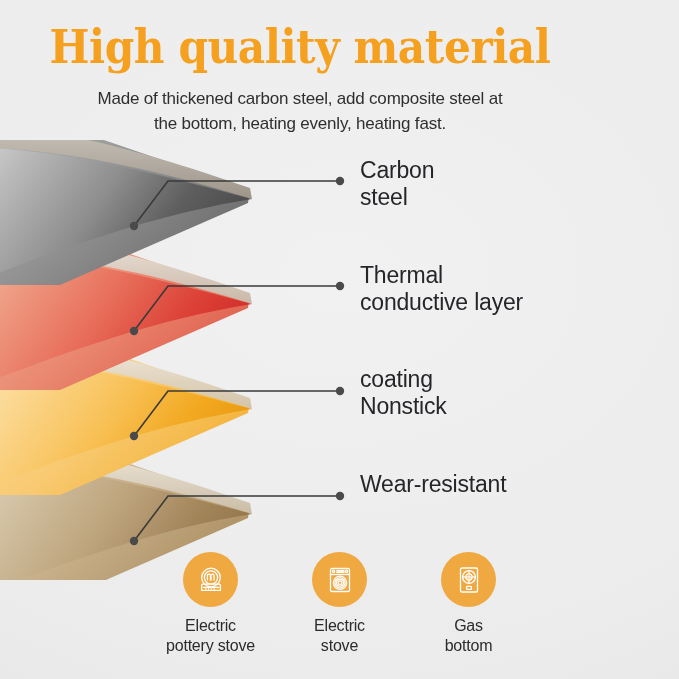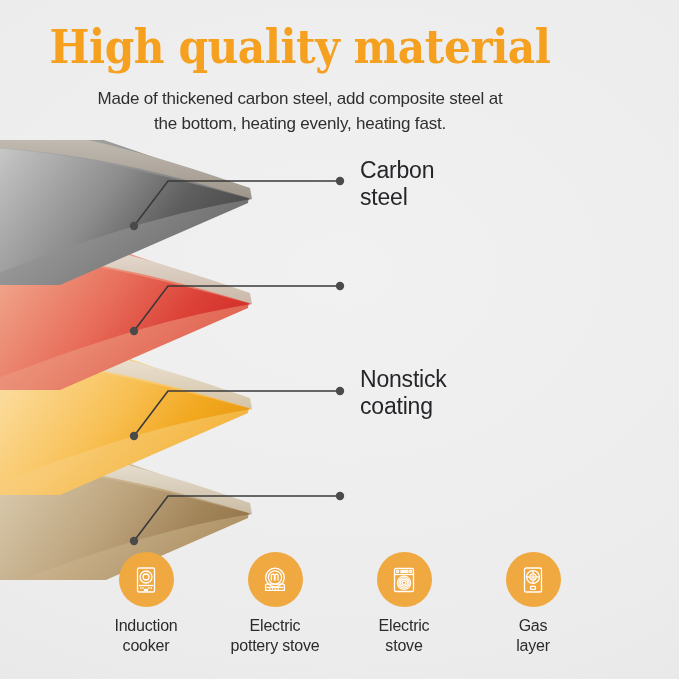--- a/index.html
+++ b/index.html
@@ -211,48 +211,34 @@
       <circle cx="340" cy="391" r="4.2"></circle>
       <circle cx="134" cy="541" r="4.2"></circle>
       <circle cx="340" cy="496" r="4.2"></circle>
     </g>
   </svg>
 
   <div class="label" id="lbl0">
     <span class="ln">Carbon</span>
     <span class="ln">steel</span>
   </div>
+  <div class="label" id="lbl1">
+    <span class="ln">Thermal</span>
+    <span class="ln">conductive layer</span>
+  </div>
   <div class="label" id="lbl2">
+    <span class="ln">coating</span>
     <span class="ln">Nonstick</span>
-    <span class="ln">coating</span>
   </div>
   <div class="label" id="lbl3">
+    <span class="ln">Wear-resistant</span>
   </div>
 
   <div id="icons">
 
-    <div class="icon-cell">
-      <div class="icon-circle">
-        <svg width="34" height="34" viewBox="0 0 34 34" fill="none" stroke="#ffffff" stroke-width="1.3">
-          <rect x="8.5" y="5" width="17" height="24" rx="1.6"></rect>
-          <circle cx="17" cy="14" r="6"></circle>
-          <circle cx="17" cy="14" r="3"></circle>
-          <line x1="9.8" y1="22.5" x2="24.2" y2="22.5"></line>
-          <line x1="11" y1="25" x2="12.4" y2="25"></line>
-          <line x1="13.4" y1="25" x2="14.8" y2="25"></line>
-          <line x1="19.2" y1="25" x2="20.6" y2="25"></line>
-          <line x1="21.6" y1="25" x2="23" y2="25"></line>
-          <rect x="15.6" y="26.4" width="2.8" height="1.2"></rect>
-        </svg>
-      </div>
-      <div class="icon-label">
-        <span class="ln">Induction</span>
-        <span class="ln">cooker</span>
-      </div>
-    </div>
 
     <div class="icon-cell">
       <div class="icon-circle">
         <svg width="34" height="34" viewBox="0 0 34 34" fill="none" stroke="#ffffff" stroke-width="1.3">
           <circle cx="17" cy="14.5" r="9.3"></circle>
           <circle cx="17" cy="14.5" r="6.6"></circle>
           <path d="M13.4 17.6 V12.6 a1.5 1.5 0 0 1 3 0 V17.6"></path>
           <path d="M17 17.6 V12.6 a1.5 1.5 0 0 1 3 0 V17.6"></path>
           <path d="M8.6 21.2 h16.8 a1 1 0 0 1 1 1 v5.2 h-18.8 v-5.2 a1 1 0 0 1 1 -1 z"></path>
           <line x1="8.6" y1="24.4" x2="25.4" y2="24.4"></line>
@@ -299,18 +285,18 @@
           <circle cx="17" cy="14" r="1.2"></circle>
           <line x1="17" y1="7.6" x2="17" y2="10.9"></line>
           <line x1="17" y1="17.1" x2="17" y2="20.4"></line>
           <line x1="10.6" y1="14" x2="13.9" y2="14"></line>
           <line x1="20.1" y1="14" x2="23.4" y2="14"></line>
           <rect x="14.6" y="23.4" width="4.8" height="3" rx="0.6"></rect>
         </svg>
       </div>
       <div class="icon-label">
         <span class="ln">Gas</span>
-        <span class="ln">layer</span>
+        <span class="ln">bottom</span>
       </div>
     </div>
 
   </div>
 </div>
 
 </body></html>

